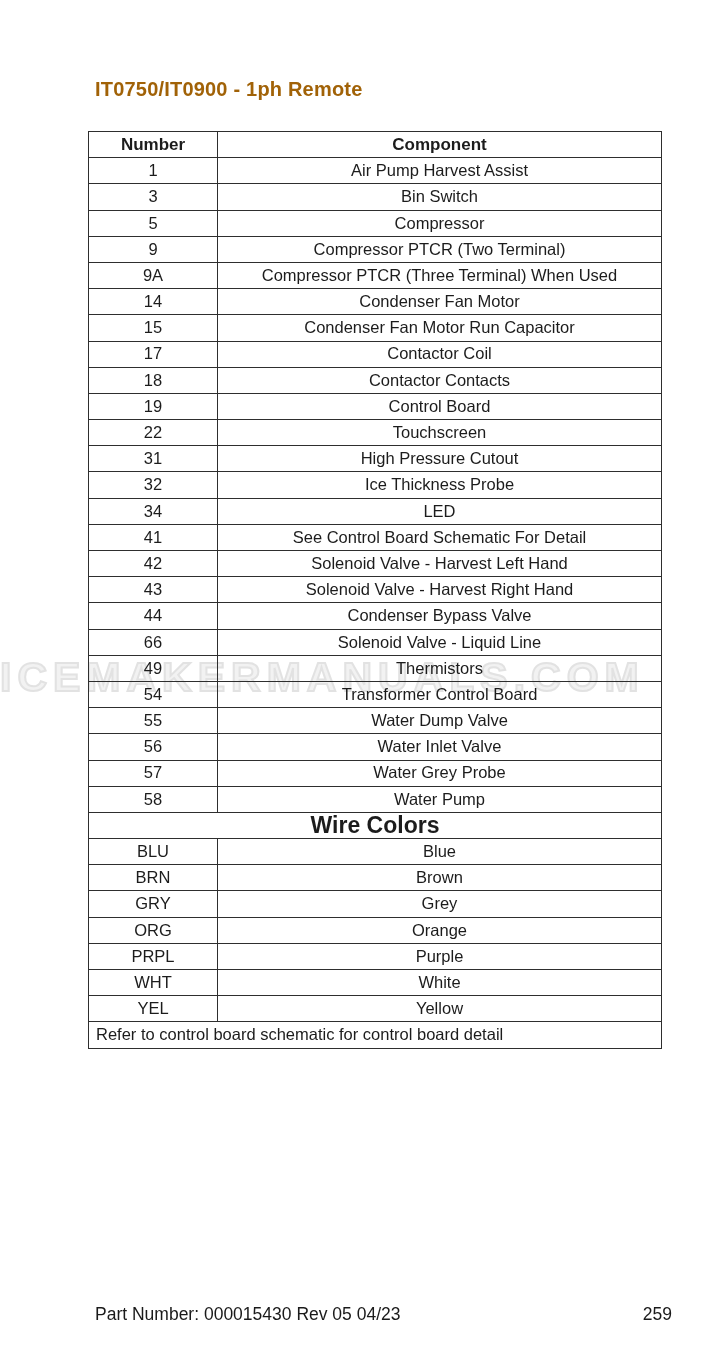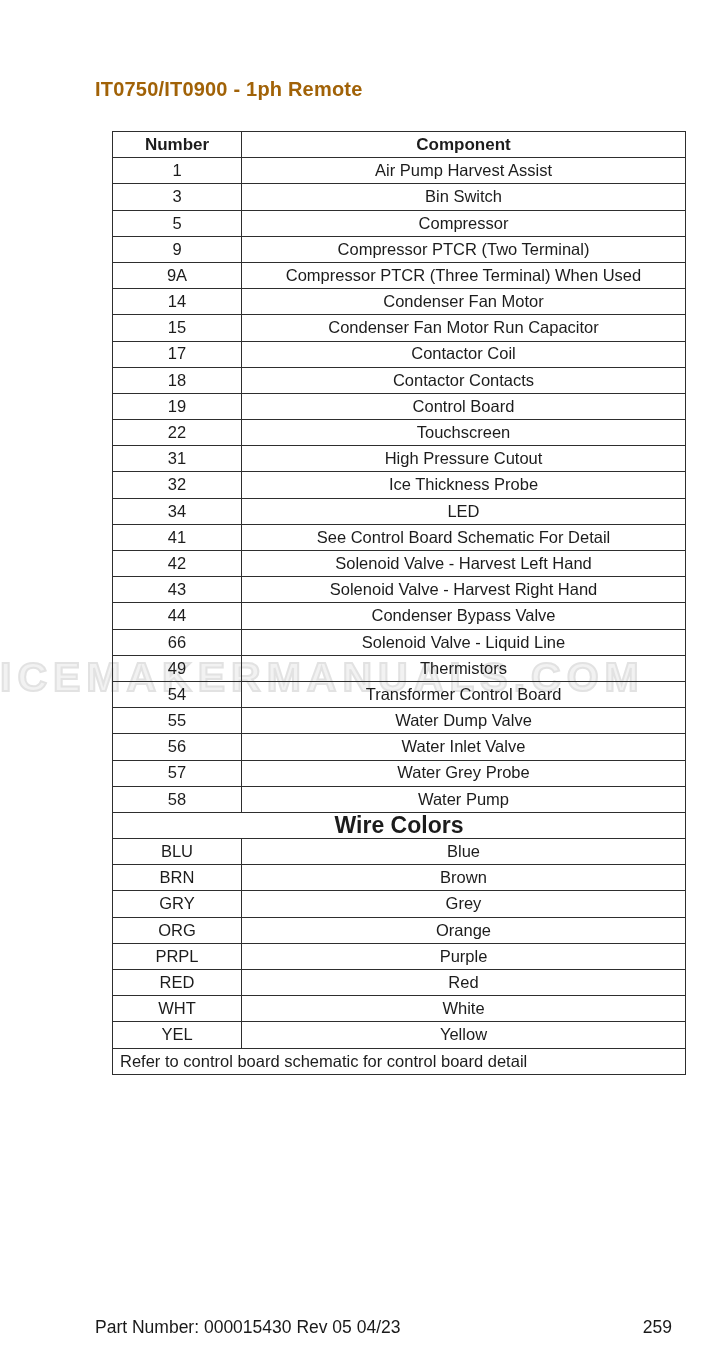--- a/index.html
+++ b/index.html
@@ -30,21 +30,21 @@
     line-height: 50px;
     color: rgba(255,255,255,0.0);
     -webkit-text-stroke: 2px #e2e2e2;
     text-shadow: 0 0 0 #f2f2f2;
     z-index: 0;
     white-space: nowrap;
     user-select: none;
   }
   table.component-table {
     position: absolute;
-    left: 112px; top: 131px;
+    left: 88px; top: 131px;
     width: 574px;
     border-collapse: collapse;
     table-layout: fixed;
     z-index: 1;
   }
   .component-table col.c-num { width: 129px; }
   .component-table th, .component-table td {
     border: 1.5px solid #2e2e2e;
     height: 25.2px;
     padding: 0 4px;
@@ -60,21 +60,20 @@
   .component-table td.wire-colors-header { font-weight: bold; font-size: 23px; }
   .component-table td.note-cell { text-align: left; padding-left: 7px; }
   .page-footer {
     position: absolute;
     left: 95px; top: 1304px;
     width: 577px;
     display: flex;
     justify-content: space-between;
     font-size: 17.5px;
     color: #1a1a1a;
-    margin-top: 13px;
   }
 </style>
 </head>
 <body>
 
 <div class="page-title">IT0750/IT0900 - 1ph Remote</div>
 
 <div class="watermark">ICEMAKERMANUALS.COM</div>
 
 <table class="component-table">
@@ -210,24 +209,20 @@
       </tr>
       <tr>
         <td>ORG</td>
         <td>Orange</td>
       </tr>
       <tr>
         <td>PRPL</td>
         <td>Purple</td>
       </tr>
       <tr>
-        <td>RED</td>
-        <td>Red</td>
-      </tr>
-      <tr>
         <td>WHT</td>
         <td>White</td>
       </tr>
       <tr>
         <td>YEL</td>
         <td>Yellow</td>
       </tr>
     </tbody>
   <tbody>
     <tr>

